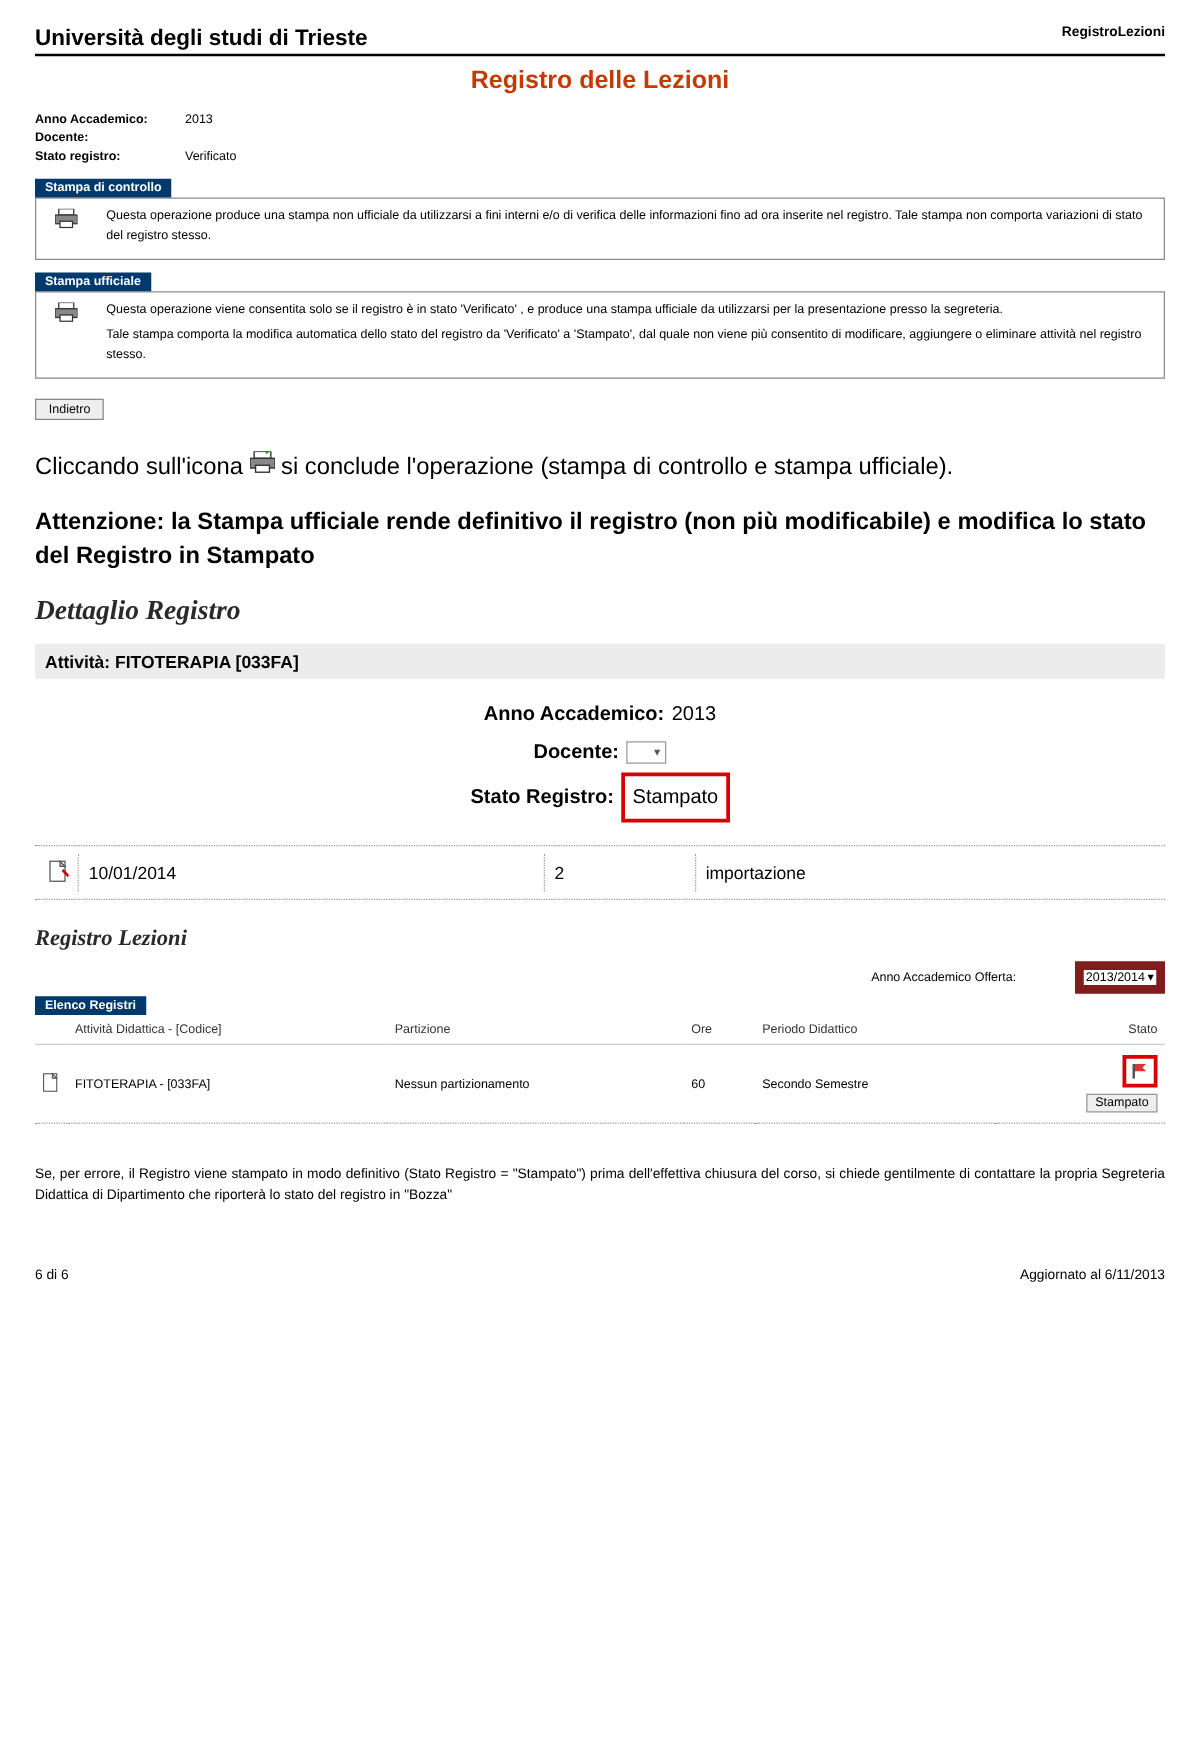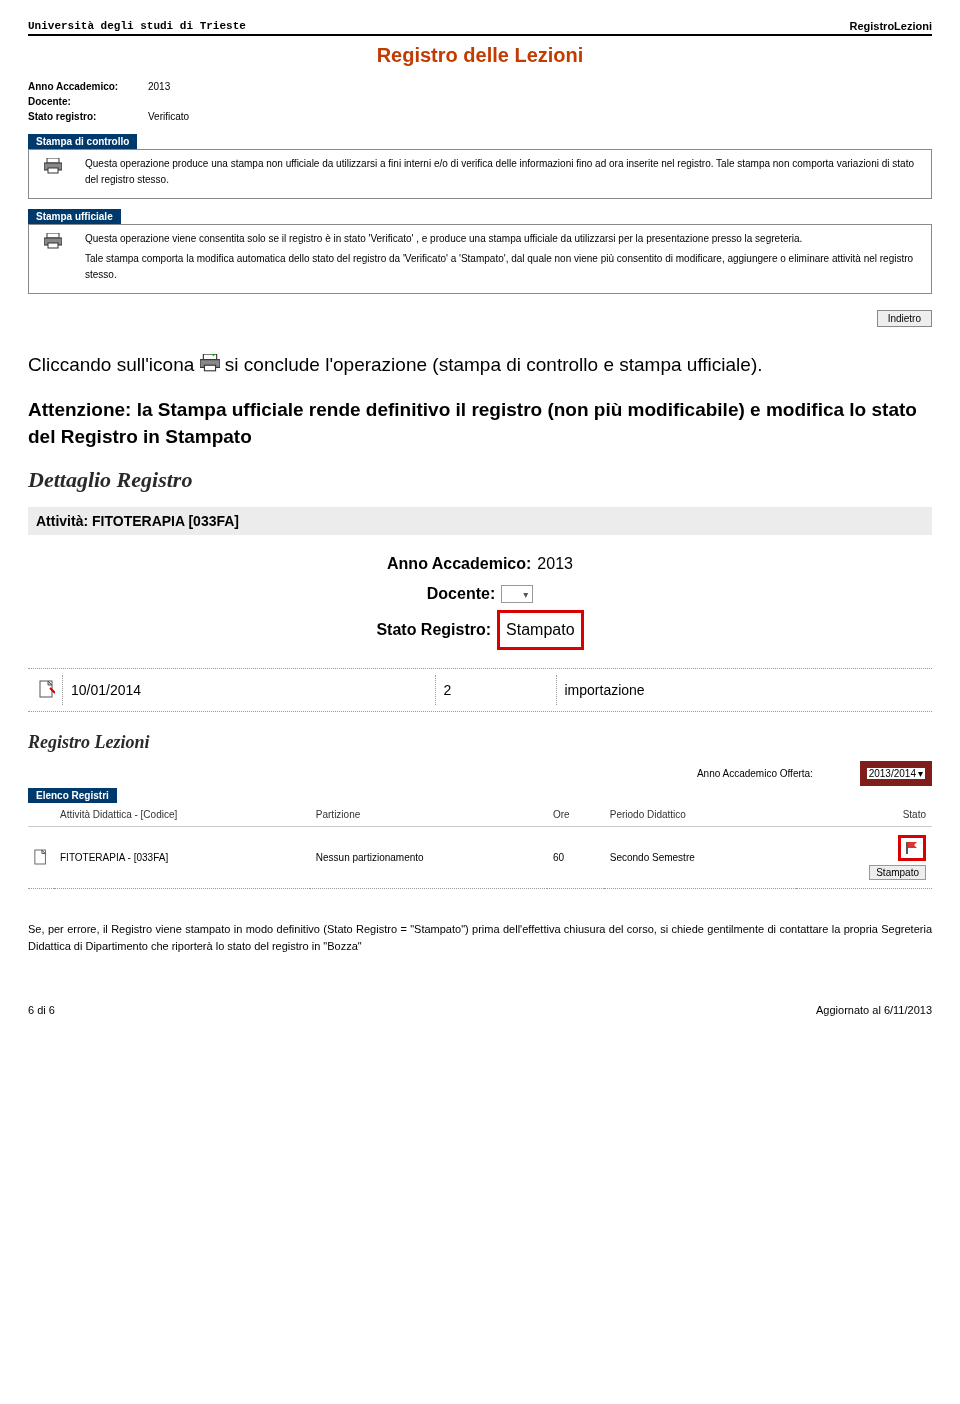--- a/index.html
+++ b/index.html
@@ -1,32 +1,32 @@
 <!DOCTYPE html>
 <html><head>
 <meta charset="utf-8">
 <style>
   * { box-sizing: border-box; margin: 0; padding: 0; }
   body { font-family: Verdana, Arial, sans-serif; font-size: 11px; background: #fff; color: #000; width: 960px; margin: 0 auto; }
   .page { padding: 20px 28px 10px 28px; }
   .page-header { display: flex; justify-content: space-between; align-items: flex-start; border-bottom: 2px solid #000; padding-bottom: 2px; margin-bottom: 4px; }
-  .page-header .left { font-weight: bold; font-size: 11px; font-family: Liberation Mono, monospace; }
+  .page-header .left { font-weight: bold; font-size: 18px; }
   .page-header .right { font-weight: bold; font-size: 11px; }
   .main-title { text-align: center; font-weight: bold; color: #c23b00; font-size: 20px; margin: 8px 0 12px; }
   .meta-block { font-size: 10px; line-height: 1.5; margin-bottom: 10px; }
   .meta-block .row { display: flex; }
   .meta-block .label { font-weight: bold; width: 120px; }
   .section-tab { display: inline-block; background: #003a6d; color: #fff; font-weight: bold; font-size: 10px; padding: 2px 8px; }
   .section-body { border: 1px solid #8a8a8a; font-size: 10px; display: flex; align-items: flex-start; }
   .print-cell { width: 48px; display: flex; align-items: center; justify-content: center; padding: 8px 0; }
   .print-icon { font-size: 14px; }
   .text-cell { padding: 6px 8px; flex: 1; line-height: 1.6; }
   .section-body p { margin-bottom: 4px; }
   .spacer-10 { height: 10px; }
-  .indietro-wrap { text-align: right; margin: 16px 0 24px; }
+  .indietro-wrap { text-align: left; margin: 16px 0 24px; }
   .btn-indietro { display: inline-block; border: 1px solid #888; background: #eee; font-size: 10px; padding: 2px 10px; }
   .body-text { font-size: 19px; margin: 16px 0; line-height: 1.45; }
   .body-text strong { font-weight: bold; }
   .dett-title { font-size: 22px; font-weight: bold; font-style: italic; color: #2a2a2a; margin-bottom: 14px; font-family: Georgia, 'Times New Roman', serif; }
   .activity-bar { background: #ececec; padding: 6px 8px; font-size: 14px; font-weight: bold; margin-bottom: 14px; }
   .detail-fields { text-align: center; font-size: 16px; line-height: 1.9; margin-bottom: 18px; }
   .detail-fields .row { display: inline-flex; align-items: center; gap: 6px; }
   .detail-fields .lbl { font-weight: bold; }
   .inline-select { display: inline-block; border: 1px solid #999; padding: 2px 22px 2px 8px; position: relative; font-size: 14px; min-width: 20px; min-height: 18px; }
   .arrow-down { position: absolute; right: 4px; top: 50%; transform: translateY(-50%); font-size: 10px; color: #555; }

